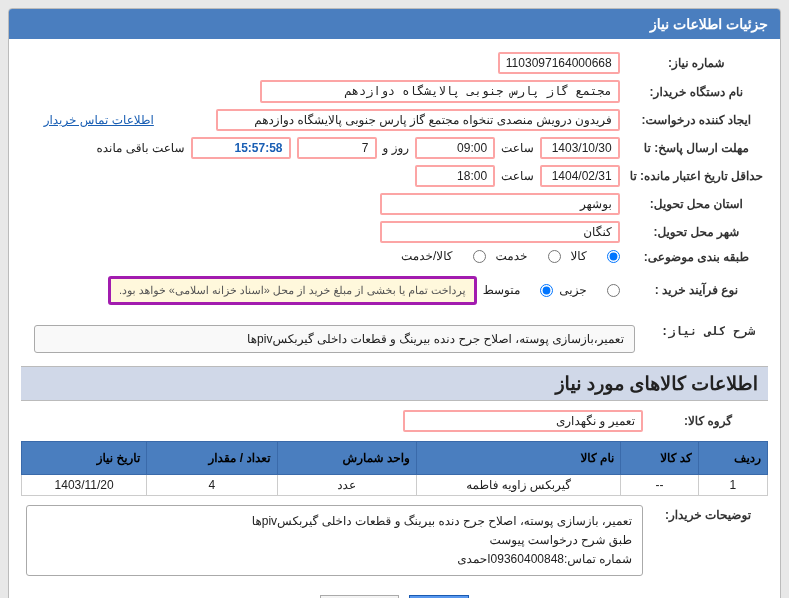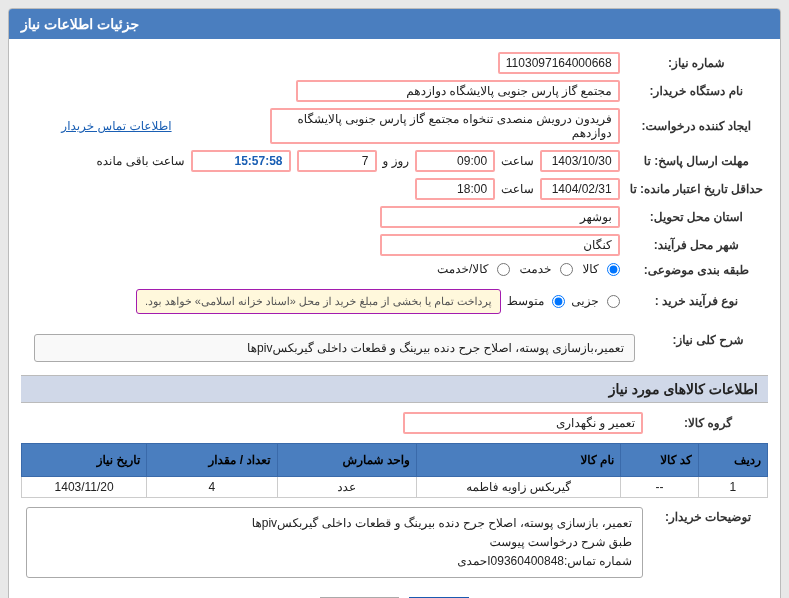--- a/index.html
+++ b/index.html
@@ -18,21 +18,21 @@
     }
     .card {
       background: #fff;
       border: 1px solid #bbb;
       border-radius: 4px;
       overflow: hidden;
     }
     .card-header {
       background: #4a7ebf;
       color: #fff;
-      text-align: left;
+      text-align: right;
       padding: 7px 12px;
       font-size: 14px;
       font-weight: bold;
     }
     .card-body {
       padding: 10px 12px;
     }
     .info-table {
       width: 100%;
       border-collapse: collapse;
@@ -57,21 +57,22 @@
       border: 2px solid #fca5a5;
       border-radius: 2px;
       padding: 2px 6px;
       background: #fff;
       font-size: 12px;
       font-family: Tahoma, Arial, sans-serif;
       display: inline-block;
       min-width: 80px;
     }
     .input-wide {
-      width: 324px;
+      width: 360px;
+      font-family: Liberation Mono, monospace;
     }
     .input-medium {
       width: 240px;
     }
     .input-small {
       width: 100px;
     }
     .input-xsmall {
       width: 60px;
     }
@@ -87,38 +88,38 @@
     .row-flex {
       display: flex;
       align-items: center;
       gap: 6px;
       flex-wrap: nowrap;
     }
     .section-title {
       background: #d0d8e8;
       padding: 5px 10px;
       font-weight: bold;
-      font-size: 14px;
+      font-size: 19px;
       border-top: 1px solid #bbb;
       border-bottom: 1px solid #bbb;
       margin: 6px 0;
     }
     .radio-group {
       display: inline-flex;
       align-items: center;
       gap: 10px;
     }
     .radio-item {
       display: inline-flex;
       align-items: center;
-      gap: 8px;
+      gap: 20px;
     }
     .note-box {
       background: #fff8dc;
-      border: 1px solid #a21caf;
+      border: 3px solid #a21caf;
       border-radius: 3px;
       padding: 5px 8px;
       font-size: 11px;
       color: #555;
       margin: 4px 0;
     }
     .sarje-box {
       border: 1px solid #aaa;
       border-radius: 3px;
       padding: 6px 10px;
@@ -199,21 +200,21 @@
         </tr>
         <tr>
           <td class="label-cell">نام دستگاه خریدار:</td>
           <td class="value-cell" colspan="3">
             <span class="input-box input-wide">مجتمع گاز پارس جنوبی  پالایشگاه دوازدهم</span>
           </td>
         </tr>
         <tr>
           <td class="label-cell">ایجاد کننده درخواست:</td>
           <td class="value-cell" colspan="2">
-            <span class="input-box" style="width:350px">فریدون درویش منصدی تنخواه مجتمع گاز پارس جنوبی  پالایشگاه دوازدهم</span>
+            <span class="input-box" style="width:404px">فریدون درویش منصدی تنخواه مجتمع گاز پارس جنوبی  پالایشگاه دوازدهم</span>
           </td>
           <td>
             <span class="link-blue">اطلاعات تماس خریدار</span>
           </td>
         </tr>
         <tr>
           <td class="label-cell">مهلت ارسال پاسخ: تا</td>
           <td class="value-cell" colspan="3">
             <div class="row-flex">
               <span class="input-box input-xsmall">1403/10/30</span>
@@ -236,21 +237,21 @@
             </div>
           </td>
         </tr>
         <tr>
           <td class="label-cell">استان محل تحویل:</td>
           <td class="value-cell" colspan="3">
             <span class="input-box input-medium">بوشهر</span>
           </td>
         </tr>
         <tr>
-          <td class="label-cell">شهر محل فرآیند:</td>
+          <td class="label-cell">شهر محل تحویل:</td>
           <td class="value-cell" colspan="3">
             <span class="input-box input-medium">کنگان</span>
           </td>
         </tr>
         <tr>
           <td class="label-cell">طبقه بندی موضوعی:</td>
           <td class="value-cell" colspan="3">
             <div class="radio-group">
               <div class="radio-item">
                 <input type="radio" name="tabagheh" checked="" style=""> 
@@ -282,21 +283,21 @@
               <span class="note-box">پرداخت تمام یا بخشی از مبلغ خرید از محل «اسناد خزانه اسلامی» خواهد بود.</span>
             </div>
           </td>
         </tr>
       </tbody>
         </table>
 
       <table class="info-table">
         <tbody>
             <tr>
-          <td class="label-cell" style="vertical-align:top; padding-top:6px;">شرح کلی نیاز:</td>
+          <td class="label-cell" style="vertical-align:top; padding-top:6px;font-family:Liberation Mono, monospace;">شرح کلی نیاز:</td>
           <td>
             <div class="sarje-box">تعمیر،بازسازی پوسته، اصلاح جرح دنده بیرینگ و قطعات داخلی گیربکسpivها</div>
           </td>
         </tr>
       </tbody>
         </table>
 
       <div class="section-title">اطلاعات کالاهای مورد نیاز</div>
 
       <table class="info-table">

